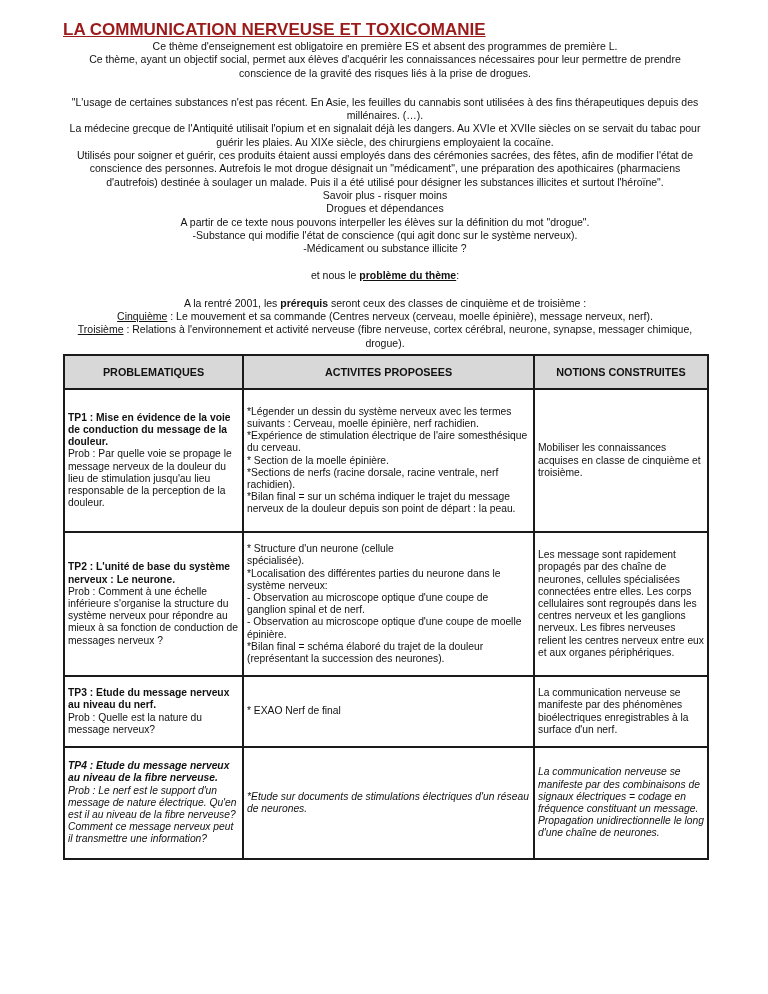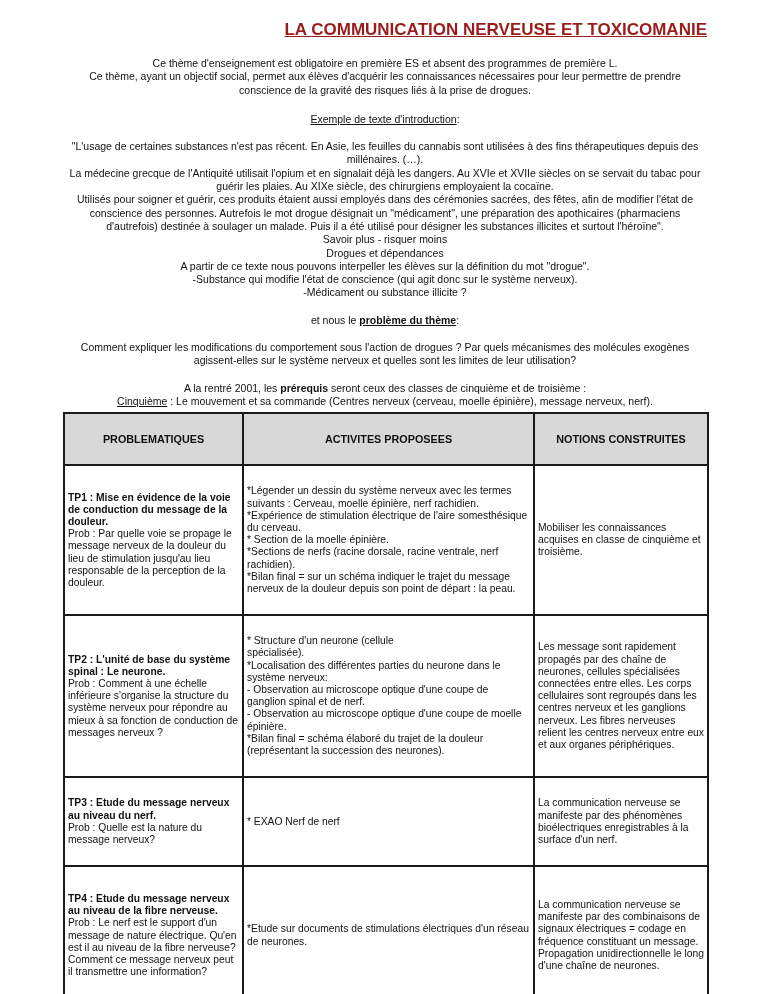--- a/index.html
+++ b/index.html
@@ -7,27 +7,26 @@
   .page {
     width: 768px;
     height: 994px;
     background: #ffffff;
     font-family: "Liberation Sans", "DejaVu Sans", sans-serif;
     color: #111111;
     padding: 20px 61px 0 63px;
     overflow: hidden;
   }
   .doc-title {
-    text-align: right;
+    text-align: left;
     font-size: 17px;
     line-height: 20px;
     font-weight: bold;
     color: var(--title-color, #9b1b1b);
     text-decoration: underline;
-    margin-bottom: 17px;
   }
   p, .para {
     font-size: 10.5px;
     line-height: 13.3px;
     white-space: pre-line;
     text-align: center;
   }
   .m-intro      { margin-bottom: 16px; }
   .m-exemple    { margin-bottom: 14px; }
   .m-quote      { margin-bottom: 14px; }
@@ -38,68 +37,67 @@
   table.curriculum {
     border-collapse: collapse;
     width: 644px;
     table-layout: fixed;
   }
   table.curriculum th, table.curriculum td {
     border: 2px solid #1a1a1a;
     font-size: 10.3px;
     line-height: 12.2px;
     vertical-align: middle;
-    padding: 19px 3px;
+    padding: 10px 3px;
   }
   table.curriculum th {
     background: #d8d8d8;
     font-weight: bold;
     text-align: center;
     height: 20px;
     font-size: 10.8px;
   }
   col.c1 { width: 179px; }
   col.c2 { width: 291px; }
   col.c3 { width: 174px; }
   .pre { white-space: pre-line; }
   .tp-title { font-weight: bold; }
   tr.r0 { height: 143px; }
   tr.r1 { height: 140px; }
   tr.r2 { height: 68px; }
-  tr.r3 { height: 139px; }
+  tr.r3 { height: 112px; font-style: italic; }
 </style>
 </head>
 <body>
 
 <div class="page">
 
   <h1 class="doc-title">LA COMMUNICATION NERVEUSE ET TOXICOMANIE</h1>
 
   <p class="para m-intro">Ce thème d'enseignement est obligatoire en première ES et absent des programmes de première L.
 Ce thème, ayant un objectif social, permet aux élèves d'acquérir les connaissances nécessaires pour leur permettre de prendre conscience de la gravité des risques liés à la prise de drogues.</p>
 
-  <p class="para m-exemple"><span style="text-decoration: underline;">Exemple de texte d'introduction</span><span>:</span></p>
 
   <p class="para m-quote">"L'usage de certaines substances n'est pas récent. En Asie, les feuilles du cannabis sont utilisées à des fins thérapeutiques depuis des millénaires. (…).
 La médecine grecque de l'Antiquité utilisait l'opium et en signalait déjà les dangers. Au XVIe et XVIIe siècles on se servait du tabac pour guérir les plaies. Au XIXe siècle, des chirurgiens employaient la cocaïne.
 Utilisés pour soigner et guérir, ces produits étaient aussi employés dans des cérémonies sacrées, des fêtes, afin de modifier l'état de conscience des personnes. Autrefois le mot drogue désignait un "médicament", une préparation des apothicaires (pharmaciens d'autrefois) destinée à soulager un malade. Puis il a été utilisé pour désigner les substances illicites et surtout l'héroïne".
 Savoir plus - risquer moins
 Drogues et dépendances
 A partir de ce texte nous pouvons interpeller les élèves sur la définition du mot "drogue".
 -Substance qui modifie l'état de conscience (qui agit donc sur le système nerveux).
 -Médicament ou substance illicite ?</p>
 
   <p class="para m-poser"><span>et nous le </span><span style="font-weight: bold; text-decoration: underline;">problème du thème</span><span>:</span></p>
 
-  <p class="para m-comment">Comment expliquer les modifications du comportement sous l'action de drogues ? Par quels mécanismes des molécules exogènes agissent-elles sur le système nerveux et quelles sont les limites de leur utilisation?</p>
 
 
   <div class="m-prerequis">
     <p class="para"><span>A la rentré 2001, les </span><span style="font-weight: bold;">prérequis</span><span> seront ceux des classes de cinquième et de troisième :</span></p>
     <p class="para"><span style="text-decoration: underline;">Cinquième</span><span> : Le mouvement et sa commande (Centres nerveux (cerveau, moelle épinière), message nerveux, nerf).</span></p>
+    <p class="para"><span style="text-decoration: underline;">Troisième</span><span> : Relations à l'environnement et activité nerveuse (fibre nerveuse, cortex cérébral, neurone, synapse, messager chimique, drogue).</span></p>
   </div>
 
   <table class="curriculum">
     <colgroup>
         <col class="c1">
         <col class="c2">
         <col class="c3">
       </colgroup>
     <thead>
       <tr>
@@ -120,21 +118,21 @@
 * Section de la moelle épinière.
 *Sections de nerfs (racine dorsale, racine ventrale, nerf rachidien).
 *Bilan final = sur un schéma indiquer le trajet du message nerveux de la douleur depuis son point de départ : la peau.</div>
         </td>
         <td>
           <div class="pre">Mobiliser les connaissances acquises en classe de cinquième et troisième.</div>
         </td>
       </tr>
       <tr class="r1">
         <td>
-          <div class="tp-title pre">TP2 : L'unité de base du système spinal : Le neurone.</div>
+          <div class="tp-title pre">TP2 : L'unité de base du système nerveux : Le neurone.</div>
           <div class="pre">Prob : Comment à une échelle inférieure s'organise la structure du système nerveux pour répondre au mieux à sa fonction de conduction de messages nerveux ?</div>
         </td>
         <td>
           <div class="pre">* Structure d'un neurone (cellule
 spécialisée).
 *Localisation des différentes parties du neurone dans le système nerveux:
 - Observation au microscope optique d'une coupe de ganglion spinal et de nerf.
 - Observation au microscope optique d'une coupe de moelle
 épinière.
 *Bilan final = schéma élaboré du trajet de la douleur (représentant la succession des neurones).</div>
@@ -142,21 +140,21 @@
         <td>
           <div class="pre">Les message sont rapidement propagés par des chaîne de neurones, cellules spécialisées connectées entre elles. Les corps cellulaires sont regroupés dans les centres nerveux et les ganglions nerveux. Les fibres nerveuses relient les centres nerveux entre eux et aux organes périphériques.</div>
         </td>
       </tr>
       <tr class="r2">
         <td>
           <div class="tp-title pre">TP3 : Etude du message nerveux au niveau du nerf.</div>
           <div class="pre">Prob : Quelle est la nature du message nerveux?</div>
         </td>
         <td>
-          <div class="pre">* EXAO Nerf de nerf</div>
+          <div class="pre">* EXAO Nerf de final</div>
         </td>
         <td>
           <div class="pre">La communication nerveuse se manifeste par des phénomènes bioélectriques enregistrables à la surface d'un nerf.</div>
         </td>
       </tr>
       <tr class="r3">
         <td>
           <div class="tp-title pre">TP4 : Etude du message nerveux au niveau de la fibre nerveuse.</div>
           <div class="pre">Prob : Le nerf est le support d'un message de nature électrique. Qu'en est il au niveau de la fibre nerveuse? Comment ce message nerveux peut il transmettre une information?</div>
         </td>

